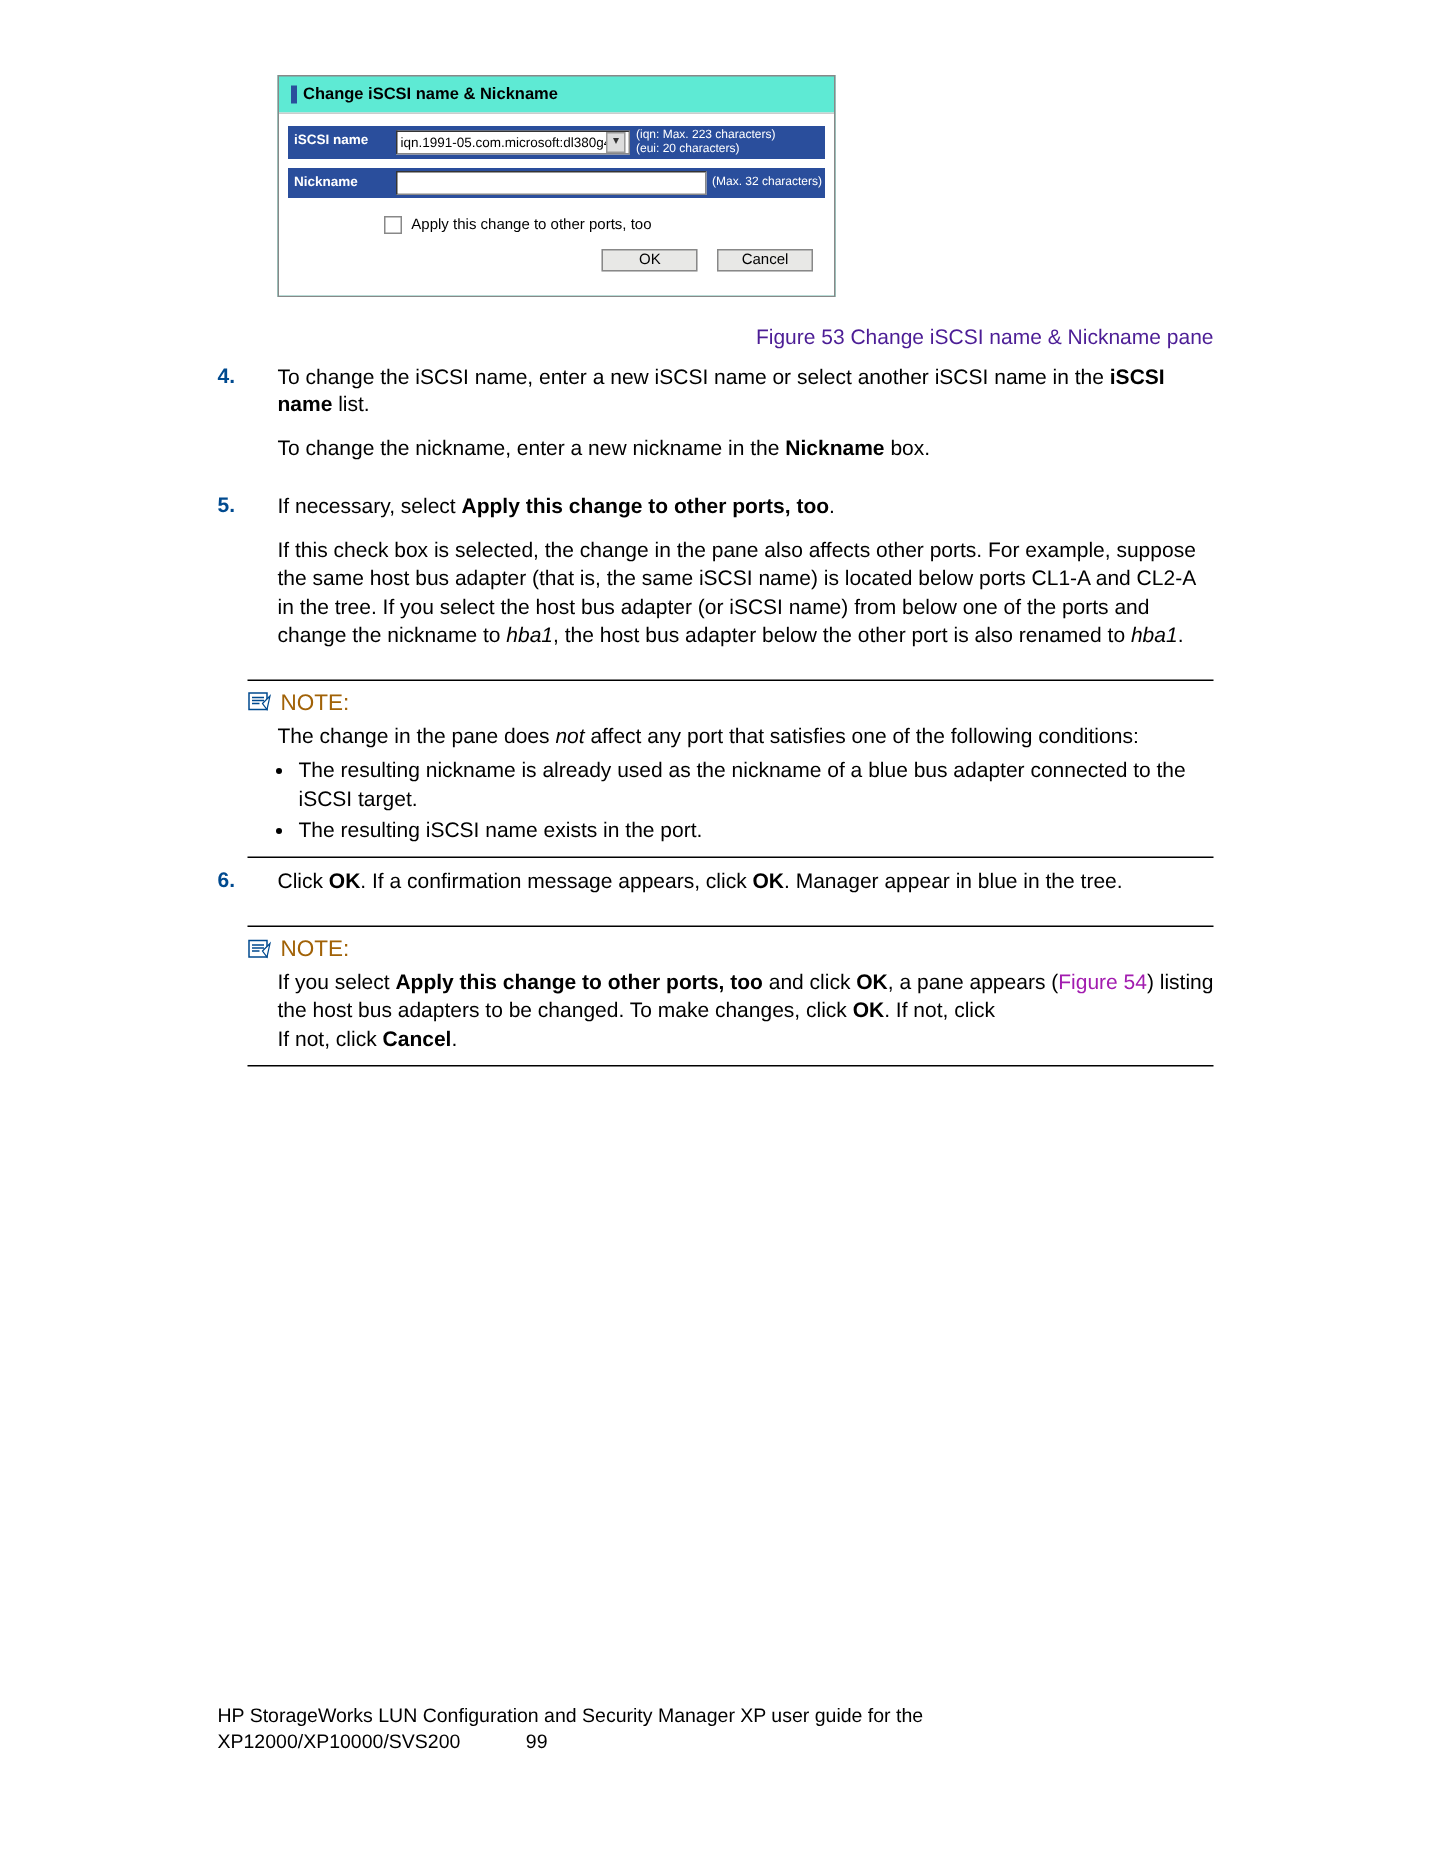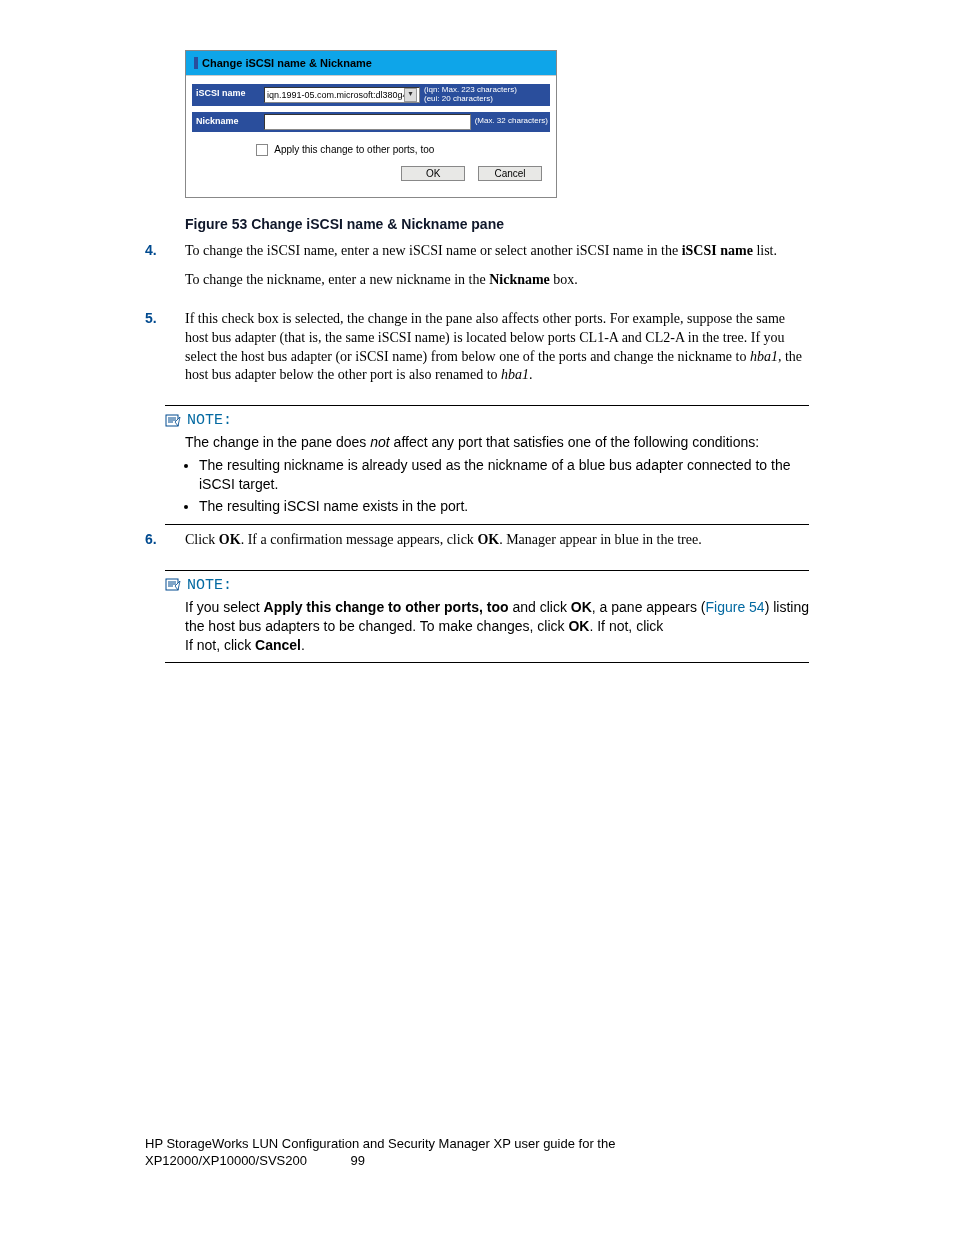--- a/index.html
+++ b/index.html
@@ -13,21 +13,21 @@
   }
   .page {
     padding: 50px 145px 40px 145px;
     box-sizing: border-box;
     min-height: 1200px;
     position: relative;
   }
   .dialog {
     width: 370px;
     border: 1px solid #888;
-    background: #0ea5e9;
+    background: #5eead4;
     margin: 0 auto 18px 40px;
     font-size: 10px;
     font-family: Tahoma, Arial, sans-serif;
   }
   .dlg-title {
     padding: 6px 8px;
     font-weight: bold;
     font-size: 11px;
     display: flex;
     align-items: center;
@@ -112,57 +112,57 @@
     width: 12px;
     height: 12px;
     background: #ddd;
     border: 1px solid #999;
     font-size: 8px;
     line-height: 10px;
     text-align: center;
     color: #333;
   }
   .fig-caption {
-    color: #0f172a;
-    font-weight: bold;
+    color: #4c1d95;
+    font-weight: normal;
     font-size: 14px;
     margin: 6px 0 10px 40px;
+    text-align: right;
   }
   ol.steps {
     list-style: none;
     padding: 0;
     margin: 0;
   }
   ol.steps > li {
     display: flex;
     margin-bottom: 10px;
   }
   .step-num {
     width: 40px;
     color: #004a8f;
     font-weight: bold;
     flex-shrink: 0;
   }
   .step-body {
     flex: 1;
     line-height: 1.35;
   }
-  .step-body p { margin: 0 0 10px 0; font-family: Liberation Serif, serif; }
+  .step-body p { margin: 0 0 10px 0; }
   .hr {
     border: none;
     border-top: 1px solid #000;
     margin: 8px 0 6px 20px;
   }
   .note-head {
-    color: #0369a1;
+    color: #a16207;
     font-size: 15px;
     margin: 4px 0 4px 20px;
     display: flex;
     align-items: center;
-    font-family: Liberation Mono, monospace;
   }
   .note-icon {
     width: 16px;
     height: 14px;
     margin-right: 6px;
     position: relative;
   }
   .note-icon svg { display: block; }
   .note-body {
     margin: 0 0 6px 40px;
@@ -183,21 +183,21 @@
     left: 145px;
     text-align: left;
     font-size: 13px;
     line-height: 1.3;
   }
   .page-num {
     display: inline-block;
     margin-left: 40px;
     vertical-align: top;
   }
-  .link { color: #0369a1; }
+  .link { color: #a21caf; }
   b { font-weight: bold; }
   i { font-style: italic; }
 </style>
 </head>
 <body>
 
 <div class="page">
 
   <div class="dialog">
     <div class="dlg-title">
@@ -243,20 +243,21 @@
     <li>
       <div class="step-num">4.</div>
       <div class="step-body">
         <p><span>To change the iSCSI name, enter a new iSCSI name or select another iSCSI name in the </span><b>iSCSI name</b><span> list.</span></p>
         <p><span>To change the nickname, enter a new nickname in the </span><b>Nickname</b><span> box.</span></p>
       </div>
     </li>
     <li>
       <div class="step-num">5.</div>
       <div class="step-body">
+        <p><span>If necessary, select </span><b>Apply this change to other ports, too</b><span>.</span></p>
         <p><span>If this check box is selected, the change in the pane also affects other ports. For example, suppose the same host bus adapter (that is, the same iSCSI name) is located below ports CL1-A and CL2-A in the tree. If you select the host bus adapter (or iSCSI name) from below one of the ports and change the nickname to </span><i>hba1</i><span>, the host bus adapter below the other port is also renamed to </span><i>hba1</i><span>.</span></p>
       </div>
     </li>
   </ol>
 
   <hr class="hr">
   <div class="note-head">
     <span class="note-icon">
       <svg width="16" height="14" viewBox="0 0 16 14">
           <rect x="1" y="1" width="12" height="11" fill="none" stroke="#004a8f" stroke-width="1"></rect>

